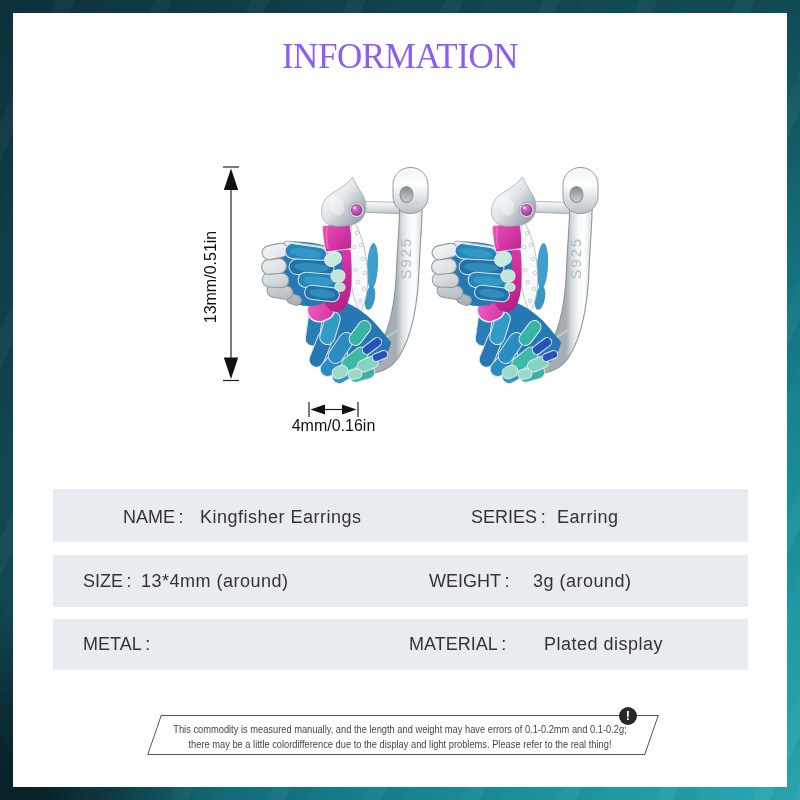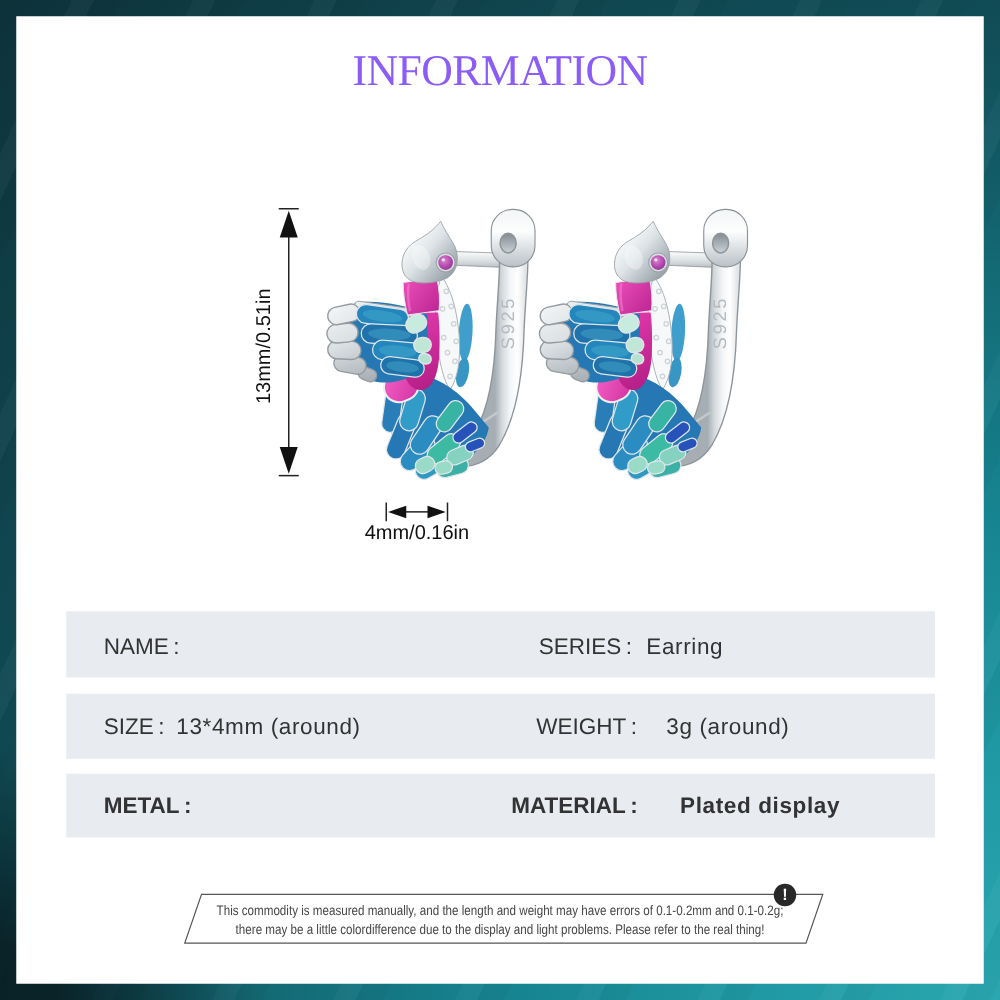--- a/index.html
+++ b/index.html
@@ -13,23 +13,23 @@
   .inner{position:absolute;left:13px;top:13px;width:774px;height:774px;background:#ffffff;}
   .title{position:absolute;left:0;top:39px;width:800px;text-align:center;
     font-family:"Liberation Serif",serif;font-size:35px;letter-spacing:-0.45px;
     color:#8b5cf6;line-height:1;}
   .row{position:absolute;left:53px;width:695px;background:#e8ecf1;}
   .row span{position:absolute;font-size:18px;color:#333;white-space:pre;}
   .row span.v{letter-spacing:0.5px;}
   .r1{top:489px;height:53px;}
   .r2{top:555px;height:52px;}
   .r3{top:619px;height:51px;}
-  .r1 span{top:17.5px;}
+  .r1 span{top:17.5px;margin-left:40px;}
   .r2 span{top:15.5px;}
-  .r3 span{top:15px;font-weight:bold;}
+  .r3 span{top:15px;}
   .fbox{position:absolute;left:153.5px;top:714.5px;width:496px;height:38px;
     border:1.2px solid #555;background:#fff;transform:skewX(-19deg);}
   .ftext{position:absolute;left:0px;top:722px;width:800px;text-align:center;
     font-size:11px;line-height:14.5px;color:#454545;transform:scaleX(0.845);}
   .ficon{position:absolute;left:619px;top:707px;width:18px;height:18px;border-radius:50%;
     background:#282828;color:#fff;text-align:center;font-size:13px;line-height:18px;font-weight:bold;}
 </style>
 </head>
 <body>
 <div class="frame"></div>
@@ -172,20 +172,21 @@
     <line x1="358" y1="402" x2="358" y2="417"></line>
     <line x1="322" y1="409.5" x2="345" y2="409.5"></line>
   </g>
   <path d="M 310.5,409.5 L 325,414.5 L 325,404.5 Z" fill="#111"></path>
   <path d="M 356.5,409.5 L 342,414.5 L 342,404.5 Z" fill="#111"></path>
   <text x="333.5" y="431" text-anchor="middle" font-size="16" fill="#111" font-family="Liberation Sans,sans-serif">4mm/0.16in</text>
 </svg>
 
 <div class="row r1">
   <span style="left:30px;">NAME :</span>
+    <span class="v" style="left:107px;">Kingfisher Earrings</span>
   <span style="left:378px;">SERIES :</span>
     <span class="v" style="left:464px;">Earring</span>
 </div>
 <div class="row r2">
   <span style="left:30px;">SIZE :</span>
     <span class="v" style="left:88px;">13*4mm (around)</span>
   <span style="left:376px;">WEIGHT :</span>
     <span class="v" style="left:480px;">3g (around)</span>
 </div>
 <div class="row r3">

